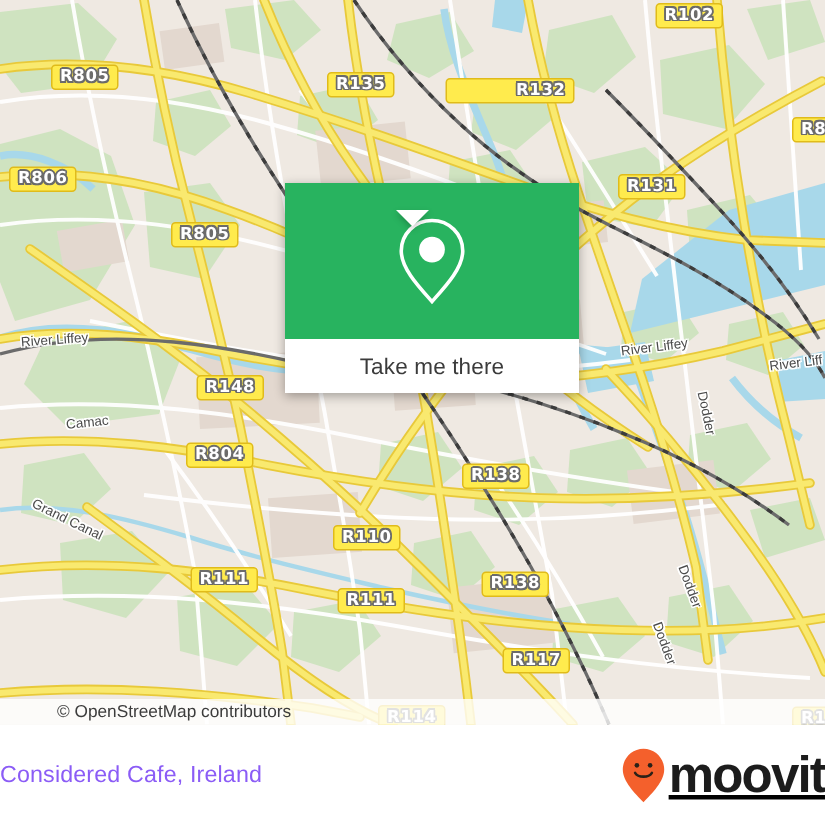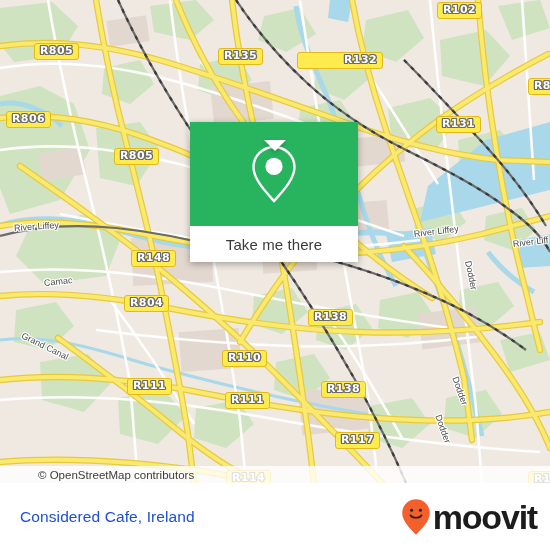--- a/index.html
+++ b/index.html
@@ -59,21 +59,21 @@
     white-space: nowrap;
     text-shadow:
       -1px 0 #ffffff, 1px 0 #ffffff, 0 -1px #ffffff, 0 1px #ffffff,
       -1px -1px #ffffff, 1px -1px #ffffff, -1px 1px #ffffff, 1px 1px #ffffff;
   }
 
   
   #popup-card {
     position: absolute;
     left: 190px; top: 122px;
-    width: 168px;
+    width: 196px;
     box-shadow: 0 2px 7px rgba(0,0,0,0.33);
   }
   #popup-green {
     height: 104px;
     background: #28b35f;
     display: flex;
     align-items: center;
     justify-content: center;
   }
   #popup-white {
@@ -121,30 +121,29 @@
   #footer {
     position: absolute;
     left: 0; top: 483px;
     width: 550px; height: 67px;
     background: #ffffff;
     display: flex;
     align-items: center;
     justify-content: space-between;
   }
   #footer-title {
-    color: #1d4ed8;
+    color: #8b5cf6;
     font-size: 15.5px;
-    padding-left: 20px;
     white-space: nowrap;
     letter-spacing: 0.1px;
   }
   #brand-logo {
     display: flex;
     align-items: center;
-    padding-right: 13px;
+    text-decoration: underline;
   }
   #brand-wordmark {
     color: #1c1c1c;
     font-size: 34px;
     font-weight: bold;
     letter-spacing: -1.2px;
     line-height: 34px;
     margin-left: 2px;
   }
 </style>
@@ -296,31 +295,31 @@
 
     </svg>
 
     <div id="shield-layer">
         <div class="shield" style="left: 34px; top: 43px;">R805</div>
         <div class="shield" style="left: 207px; top: 48px; margin-left: 11px;">R135</div>
         <div class="shield" style="left: 297px; top: 52px; padding-left: 46px;">R132</div>
         <div class="shield" style="left: 437px; top: 2px;">R102</div>
         <div class="shield" style="left: 6px; top: 111px;">R806</div>
         <div class="shield" style="left: 114px; top: 148px;">R805</div>
-        <div class="shield" style="left: 436px; top: 116px;">R131</div>
+        <div class="shield" style="left: 412px; top: 116px;">R131</div>
         <div class="shield" style="left: 528px; top: 78px;">R80</div>
         <div class="shield" style="left: 131px; top: 226px; margin-top: 24px;">R148</div>
         <div class="shield" style="left: 124px; top: 295px;">R804</div>
         <div class="shield" style="left: 222px; top: 310px; margin-top: 40px;">R110</div>
         <div class="shield" style="left: 308px; top: 309px;">R138</div>
         <div class="shield" style="left: 127px; top: 378px;">R111</div>
         <div class="shield" style="left: 225px; top: 392px;">R111</div>
         <div class="shield" style="left: 321px; top: 381px;">R138</div>
         <div class="shield" style="left: 335px; top: 432px;">R117</div>
-        <div class="shield" style="left: 226px; top: 470px; text-align: center;">R114</div>
+        <div class="shield" style="left: 252px; top: 470px; text-align: center;">R114</div>
         <div class="shield" style="left: 528px; top: 471px;">R11</div>
       </div>
 
     <div id="water-label-layer">
         <div class="water-label" style="left: 14px; top: 223px; transform: rotate(-4deg); transform-origin: left center;">River Liffey</div>
         <div class="water-label" style="left: 44px; top: 278px; transform: rotate(-6deg); transform-origin: left center;">Camac</div>
         <div class="water-label" style="left: 22px; top: 330px; transform: rotate(26deg); transform-origin: left center;">Grand Canal</div>
         <div class="water-label" style="left: 414px; top: 229px; transform: rotate(-7deg); transform-origin: left center;">River Liffey</div>
         <div class="water-label" style="left: 513px; top: 239px; transform: rotate(-7deg); transform-origin: left center;">River Liff</div>
         <div class="water-label" style="left: 468px; top: 256px; transform: rotate(78deg); transform-origin: left center;">Dodder</div>

